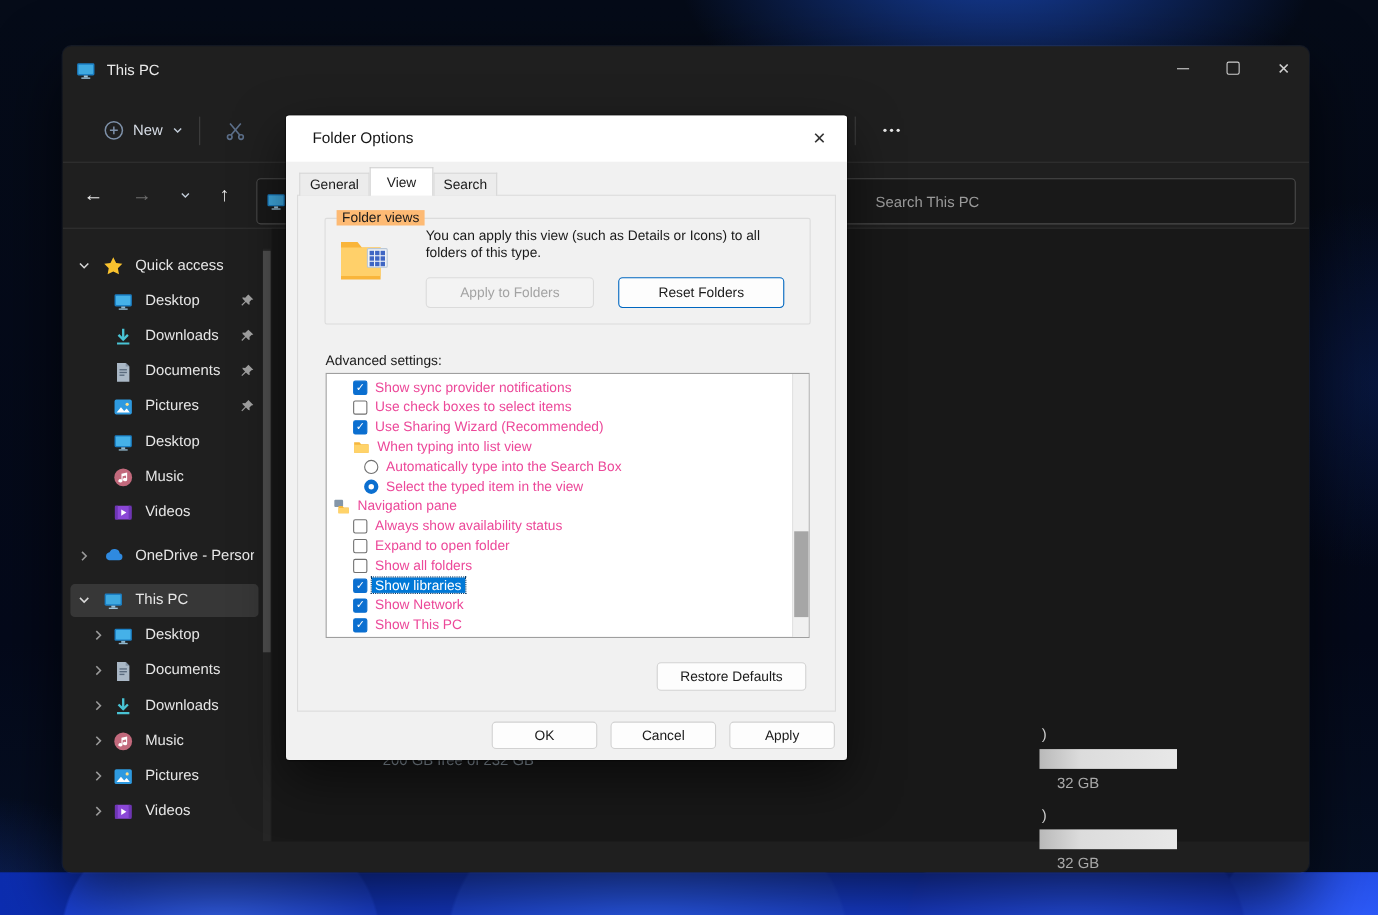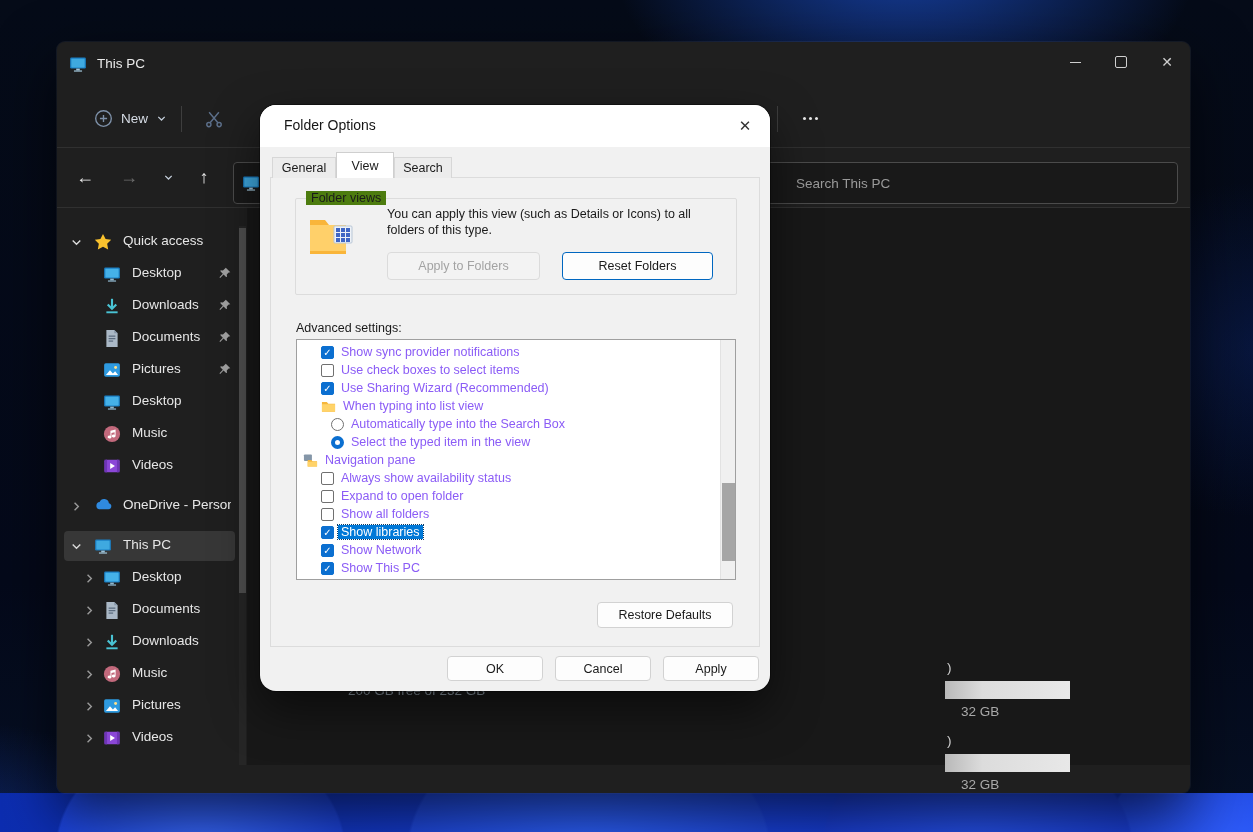--- a/index.html
+++ b/index.html
@@ -86,55 +86,55 @@
   .statusbar { position:absolute; left:0; right:0; bottom:0; height:28px; background:#1f1f1f; border-top:1px solid rgba(255,255,255,.08); }
   .items-count { position:absolute; left:18px; top:6px; font-size:13px; color:#dddddd; }
   .status-div { position:absolute; left:84px; top:5px; width:1px; height:17px; background:#555; }
   .view-btns { position:absolute; right:10px; top:3px; display:flex; gap:6px; }
   .vb { width:22px; height:22px; display:flex; align-items:center; justify-content:center; border:1px solid rgba(255,255,255,.25); border-radius:2px; }
   .vb.active { background:rgba(255,255,255,.12); }
 
   
   .dialog {
     position:absolute; left:260px; top:105px; width:510px; height:586px;
-    background:#f1f1f1; border-radius:16px;
+    background:#f1f1f1; border-radius:3px;
     box-shadow:0 18px 46px rgba(0,0,0,.55), 0 0 0 1px rgba(0,0,0,.35);
     font-size:12.5px; color:#1a1a1a; overflow:hidden;
   }
   .dlg-title { position:absolute; left:0; top:0; right:0; height:42px; background:#fff; }
   .dlg-title-text { position:absolute; left:24px; top:12px; font-size:14px; color:#151515; }
   .dlg-close { position:absolute; right:10px; top:7px; width:30px; height:28px; display:flex; align-items:center; justify-content:center; font-size:15px; color:#333; }
 
   .tab { position:absolute; top:52px; height:21px; background:#ececec; border:1px solid #d7d7d7; border-bottom:none; display:flex; align-items:center; justify-content:center; color:#1a1a1a; z-index:2; }
   .tab.active { top:47px; height:26px; background:#ffffff; z-index:4; border-color:#cfcfcf; }
   .tab-general { left:12px; width:64px; }
   .tab-view    { left:76px; width:58px; }
   .tab-search  { left:134px; width:58px; }
   .tab-page { position:absolute; left:10px; top:72px; width:490px; height:470px; background:#f1f1f1; border:1px solid #dcdcdc; z-index:1; }
 
   .groupbox { position:absolute; left:35px; top:93px; width:442px; height:97px; border:1px solid #dcdcdc; border-radius:2px; }
-  .group-legend { position:absolute; left:10px; top:-8px; background:#4d7c0f; padding:0 5px; font-size:12.5px; }
+  .group-legend { position:absolute; left:10px; top:-8px; background:#fdba74; padding:0 5px; font-size:12.5px; }
   .fv-icon { position:absolute; left:12px; top:15px; width:50px; height:44px; }
   .fv-desc { position:absolute; left:91px; top:7px; width:340px; line-height:16px; font-size:12.5px; }
   .btn { display:flex; align-items:center; justify-content:center; background:#fdfdfd; border:1px solid #d2d2d2; border-radius:4px; font-size:12.5px; color:#1a1a1a; font-family:inherit; }
   .fv-apply { position:absolute; left:91px; top:53px; width:153px; height:28px; background:#f3f3f3; border-color:#dbdbdb; color:#a3a3a3; }
   .fv-reset { position:absolute; left:266px; top:53px; width:151px; height:28px; border:1px solid #0067c0; }
 
   .adv-label { position:absolute; left:36px; top:216px; font-size:12.5px; }
   .listbox { position:absolute; left:36px; top:234px; width:440px; height:241px; background:#fff; border:1px solid #9f9f9f; }
   .adv-rows { position:absolute; left:0; top:3px; right:15px; }
   .arow { height:18px; display:flex; align-items:center; }
   .arow.ind0 { padding-left:6px; } .arow.ind1 { padding-left:24px; } .arow.ind2 { padding-left:34px; }
   .aglyph { margin-right:4px; flex:0 0 auto; display:flex; }
   .acb { width:13px; height:13px; border:1px solid #707070; border-radius:2px; background:#fff; display:flex; align-items:center; justify-content:center; }
   .acb.on { background:#0b6fd0; border-color:#0b6fd0; }
   .acb .ck { color:#fff; font-size:10px; line-height:11px; }
   .ard { width:13px; height:13px; border-radius:50%; border:1px solid #707070; background:#fff; }
   .ard.on { border:4px solid #0b6fd0; }
-  .albl { font-size:12.5px; color:#8b5cf6; padding:0 3px; white-space:nowrap; }
+  .albl { font-size:12.5px; color:#ec4899; padding:0 3px; white-space:nowrap; }
   .albl.asel { background:#0078d7; color:#fff; outline:1px dotted #0b3b66; }
   .lb-scroll { position:absolute; right:0; top:0; width:15px; bottom:0; background:#f0f0f0; border-left:1px solid #e2e2e2; }
   .lb-thumb { position:absolute; left:1px; width:13px; top:143px; height:78px; background:#a6a6a6; }
 
   .restore-btn { position:absolute; left:337px; top:497px; width:136px; height:26px; }
   .dlg-ok     { position:absolute; left:187px; top:551px; width:96px; height:25px; }
   .dlg-cancel { position:absolute; left:295px; top:551px; width:96px; height:25px; }
   .dlg-apply  { position:absolute; left:403px; top:551px; width:96px; height:25px; }
 </style>
 </head>

